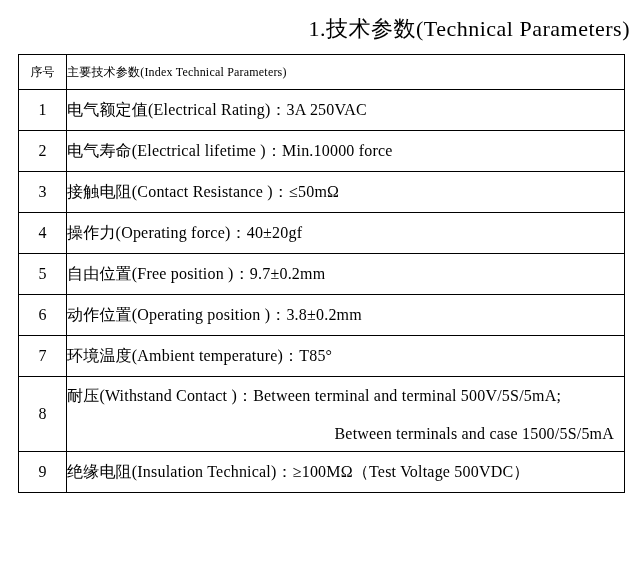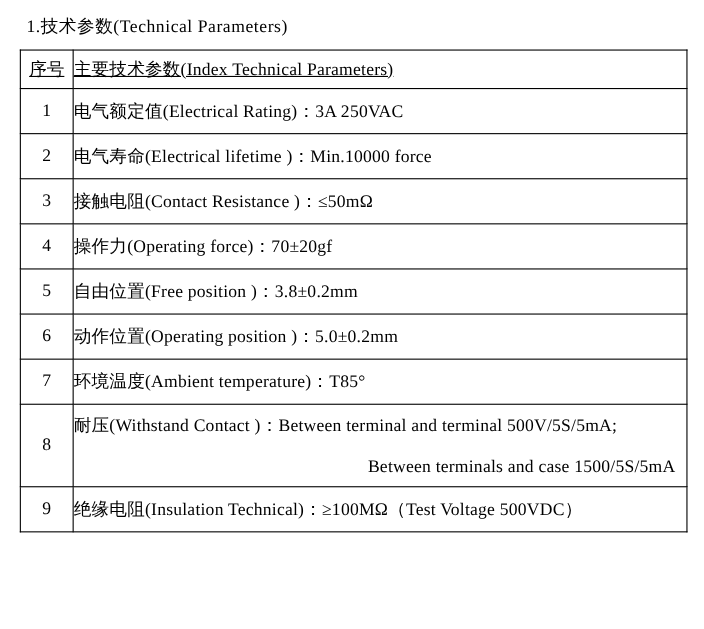--- a/index.html
+++ b/index.html
@@ -16,25 +16,26 @@
   }
   .page {
     position: relative;
     width: 640px;
     height: 572px;
     box-sizing: border-box;
     padding: 14px 10px 0 18px;
   }
   .doc-title {
     font-family: "Liberation Serif", serif;
-    font-size: 16px;
+    font-size: 22px;
     font-weight: normal;
     letter-spacing: 0.5px;
     margin: 0 0 10px 6px;
     white-space: nowrap;
+    text-align: right;
   }
   table.params {
     border-collapse: collapse;
     width: 607px;
     table-layout: fixed;
   }
   table.params td {
     border: 1px solid #000000;
     vertical-align: middle;
     padding: 0;
@@ -46,22 +47,21 @@
     font-family: "Liberation Serif", serif;
   }
   td.desc {
     padding: 0 0 0 9px;
     font-size: 16px;
     font-family: "Liberation Serif", serif;
     letter-spacing: 0.2px;
   }
   tr.header td.num,
   tr.header td.desc {
-    font-size: 16px;
-    text-decoration: underline;
+    font-size: 12px;
   }
   tr.header td.num { height: 34px; }
   tr.header td.desc { height: 34px; }
   tr.row td { height: 40px; }
   tr.row.tall td { height: 74px; }
   .line1 {
     display: block;
     white-space: nowrap;
   }
   .line2 {
@@ -103,35 +103,35 @@
       <tr class="row">
         <td class="num">3</td>
         <td class="desc">
           <span class="line1">接触电阻(Contact Resistance )：≤50mΩ</span>
         </td>
       </tr>
 
       <tr class="row">
         <td class="num">4</td>
         <td class="desc">
-          <span class="line1">操作力(Operating force)：70±20gf</span>
+          <span class="line1">操作力(Operating force)：40±20gf</span>
         </td>
       </tr>
 
       <tr class="row">
         <td class="num">5</td>
         <td class="desc">
-          <span class="line1">自由位置(Free  position )：3.8±0.2mm</span>
+          <span class="line1">自由位置(Free  position )：9.7±0.2mm</span>
         </td>
       </tr>
 
       <tr class="row">
         <td class="num">6</td>
         <td class="desc">
-          <span class="line1">动作位置(Operating  position )：5.0±0.2mm</span>
+          <span class="line1">动作位置(Operating  position )：3.8±0.2mm</span>
         </td>
       </tr>
 
       <tr class="row">
         <td class="num">7</td>
         <td class="desc">
           <span class="line1">环境温度(Ambient temperature)：T85°</span>
         </td>
       </tr>
 

